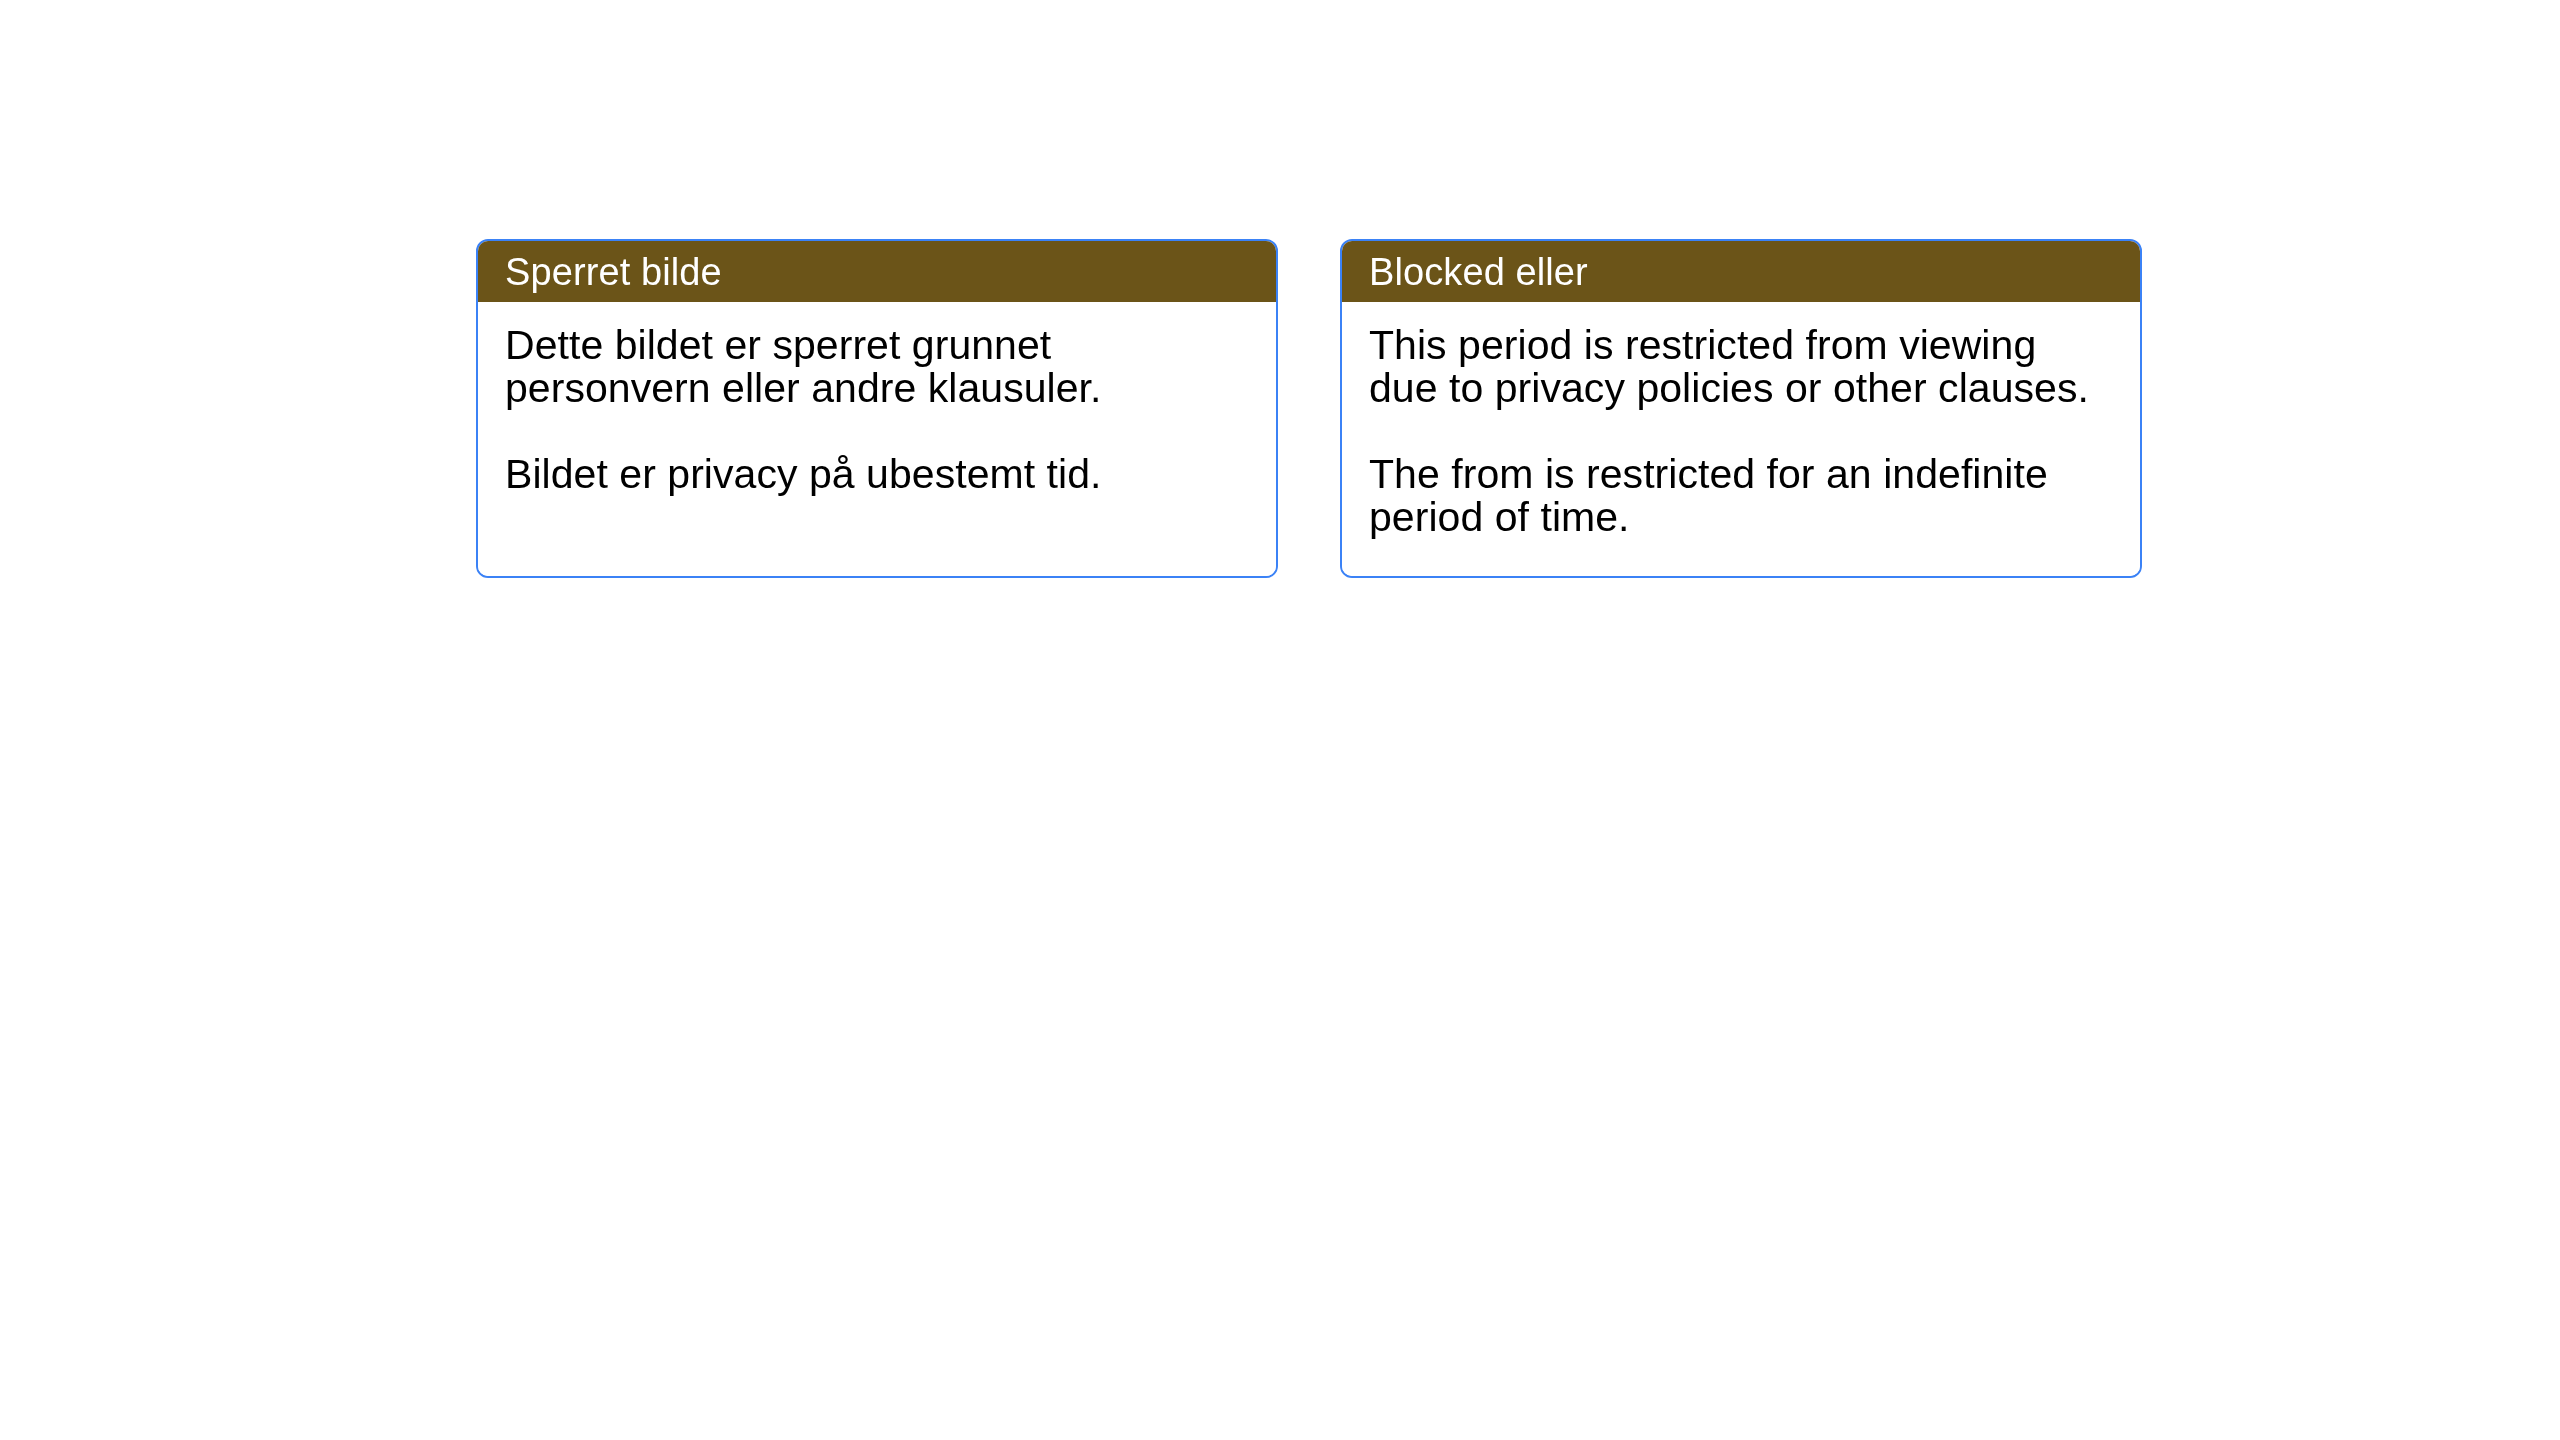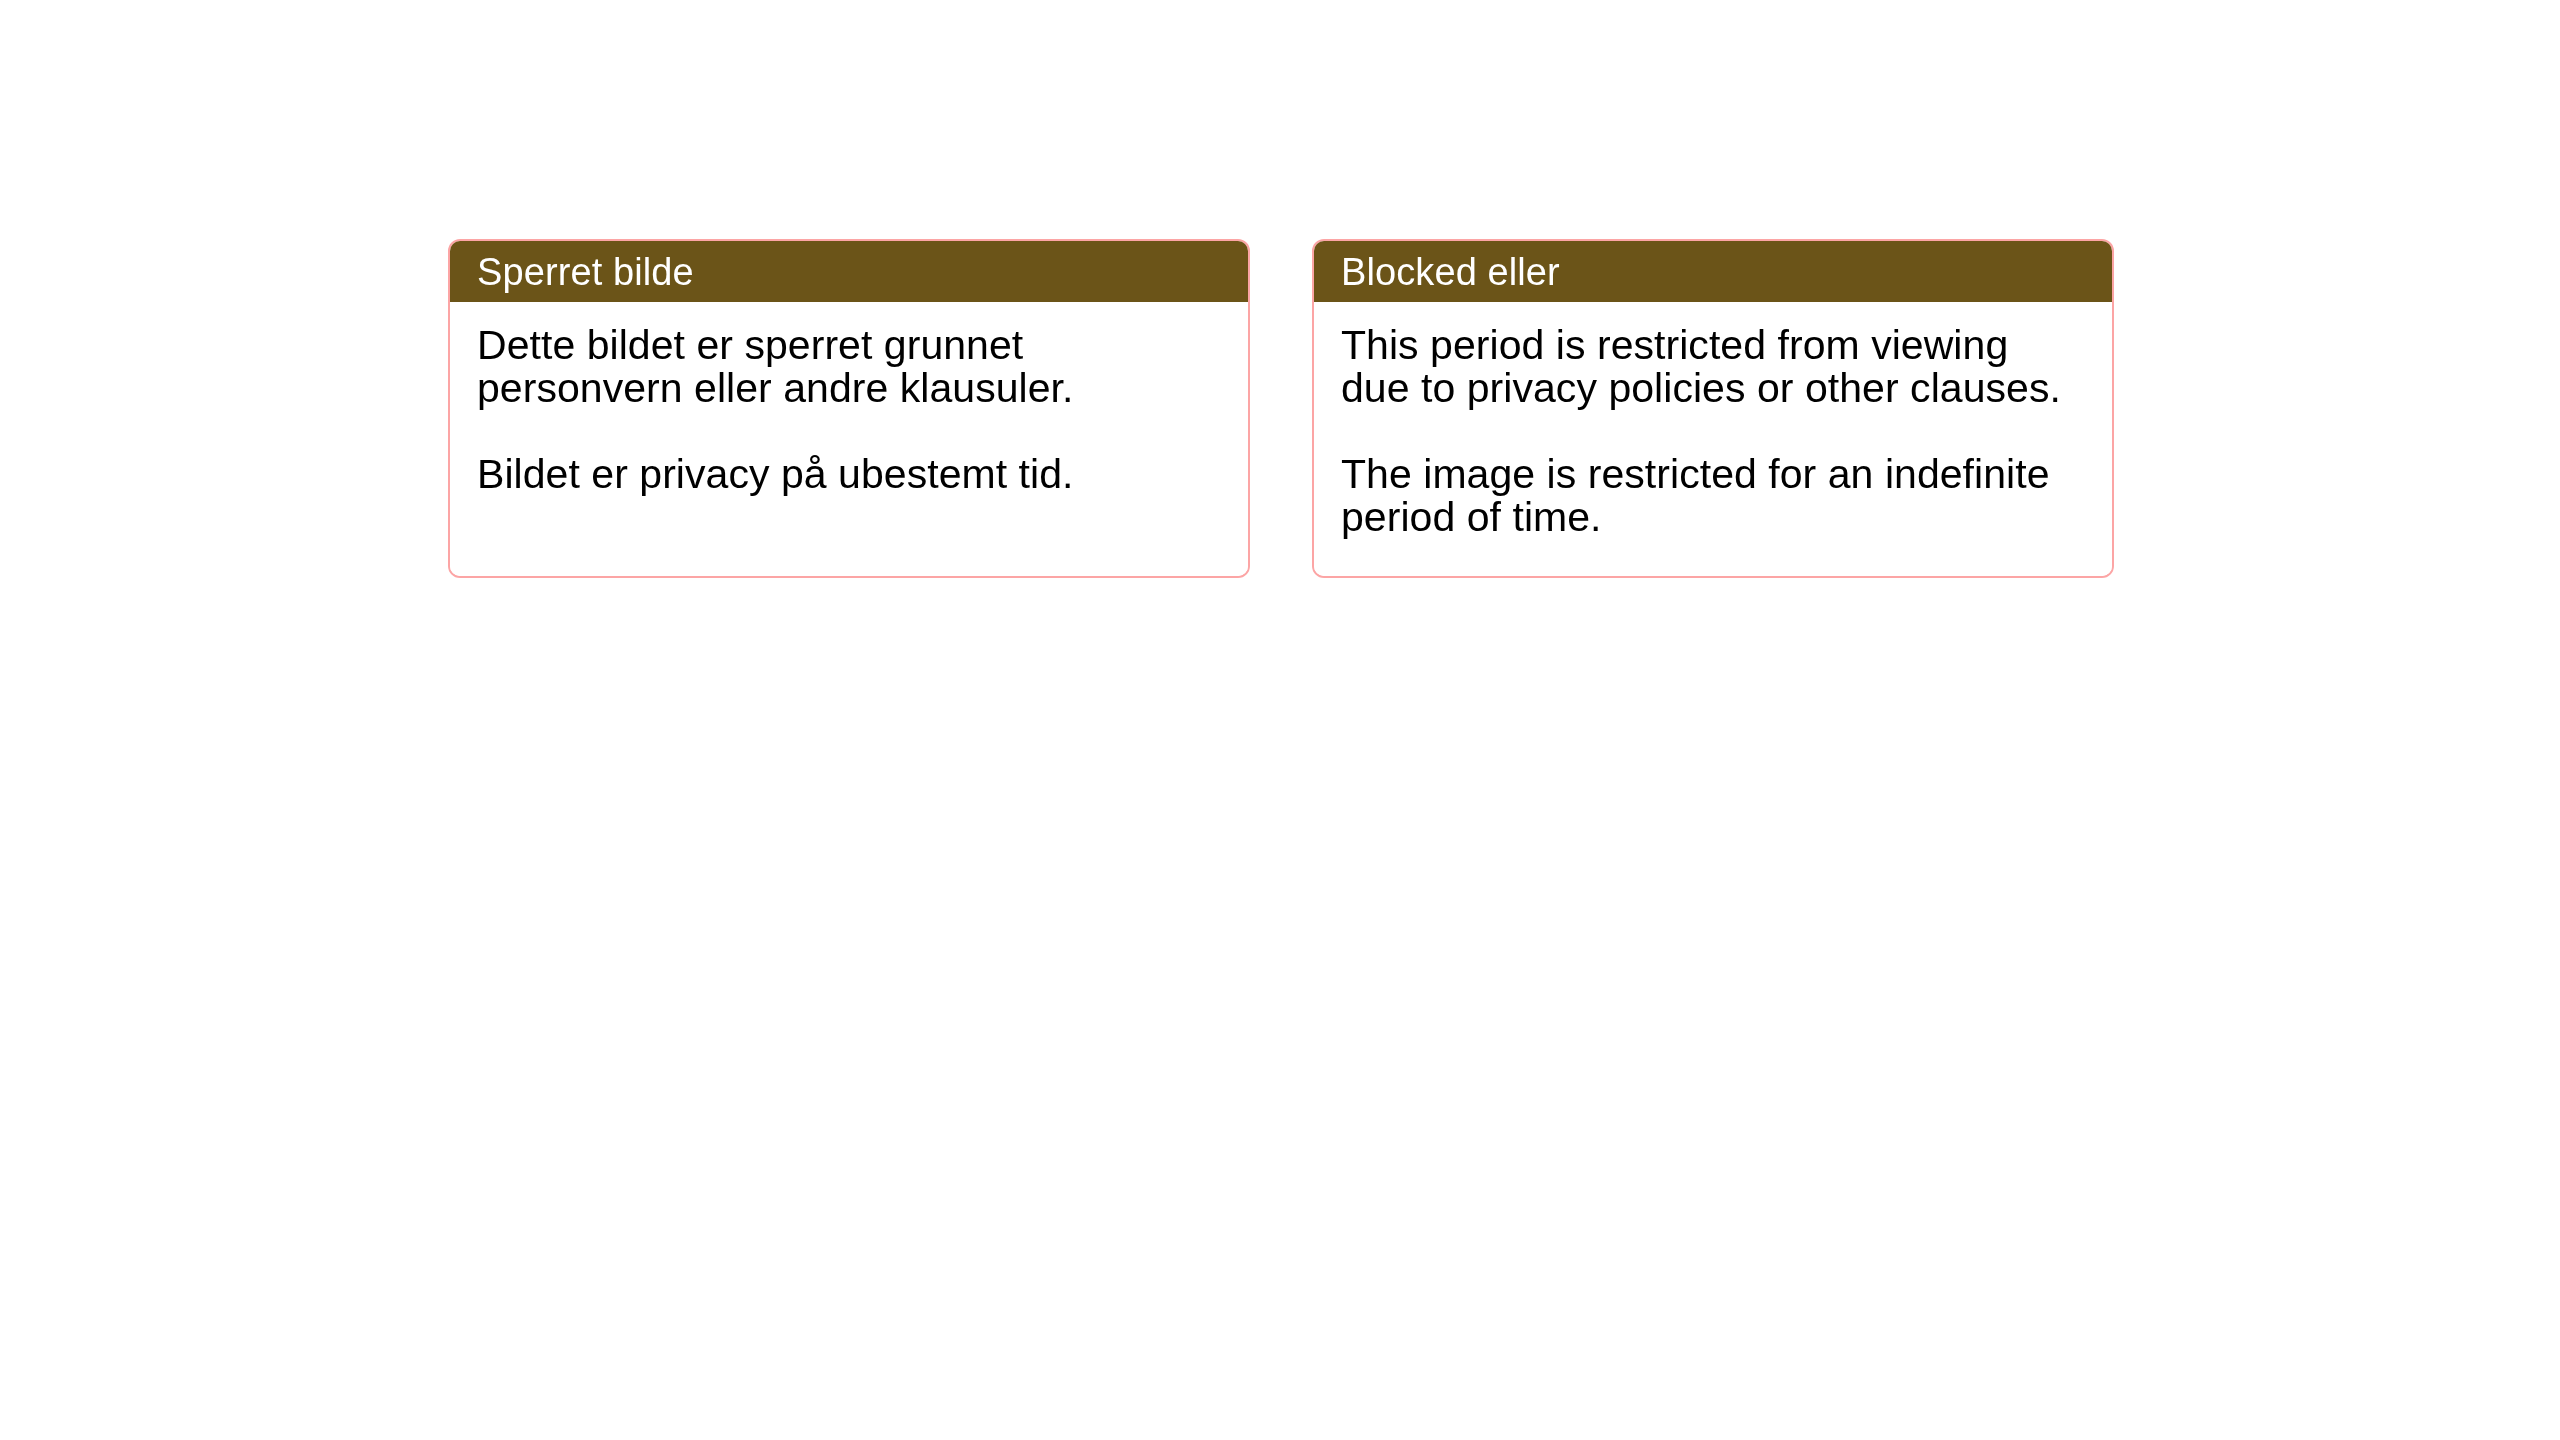--- a/index.html
+++ b/index.html
@@ -22,22 +22,23 @@
   }
 
   .notice-card {
     position: absolute;
     top: 239px;
     width: 802px;
     height: 339px;
     box-sizing: border-box;
     border-radius: 12px;
     background: #ffffff;
-    border: 2px solid #fca5a5;
+    border: 2px solid #3b82f6;
     overflow: hidden;
+    margin-left: 28px;
   }
 
   .notice-card.card-no { left: 448px; }
   .notice-card.card-en { left: 1312px; }
 
   .card-header {
     height: 61px;
     box-sizing: border-box;
     background: #6b5418;
     display: flex;
@@ -88,17 +89,17 @@
       <p class="card-paragraph">Bildet er privacy på ubestemt tid.</p>
     </div>
   </section>
 
   <section class="notice-card card-en">
     <div class="card-header">
       <span class="card-title">Blocked eller</span>
     </div>
     <div class="card-body">
       <p class="card-paragraph">This period is restricted from viewing due to privacy policies or other clauses.</p>
-      <p class="card-paragraph">The image is restricted for an indefinite period of time.</p>
+      <p class="card-paragraph">The from is restricted for an indefinite period of time.</p>
     </div>
   </section>
 
 </div>
 
 </body></html>

